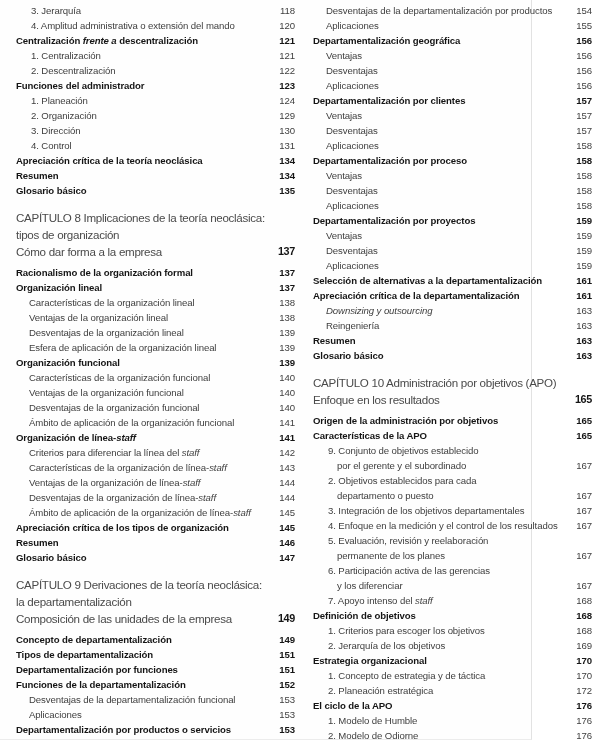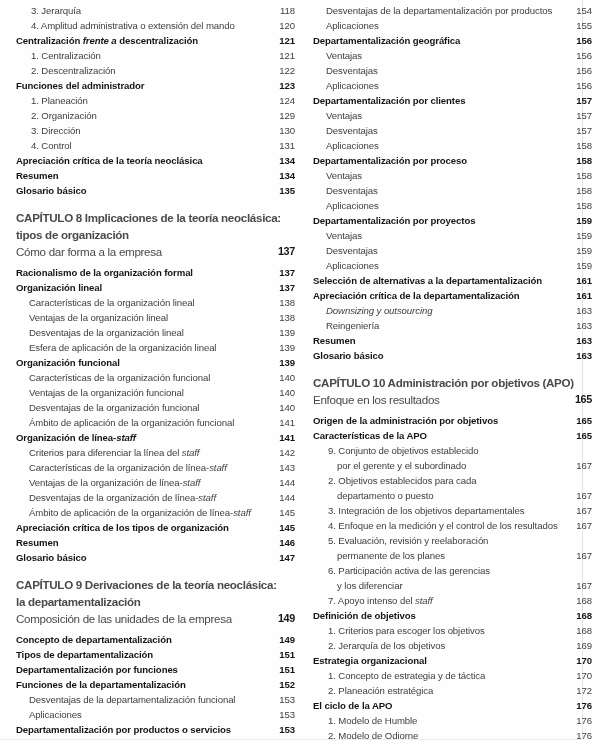--- a/index.html
+++ b/index.html
@@ -8,21 +8,21 @@
     --head:#4a4a4a;
     --bg:#fefefe;
   }
   html,body{margin:0;padding:0;}
   body{
     width:600px;height:740px;overflow:hidden;
     background:#fff;
     font-family:"Liberation Sans","DejaVu Sans",sans-serif;
   }
   .page{
-    width:583px;height:740px;box-sizing:border-box;
+    width:532px;height:740px;box-sizing:border-box;
     background:var(--bg);
     border-right:1px solid #e2e2e2;
     border-bottom:1px solid #ececec;
   }
   .cols{
     display:flex;gap:18px;
     padding:3px 8px 0 16px;box-sizing:border-box;
   }
   .col{width:279px;flex:0 0 279px;}
   .row{
@@ -34,21 +34,21 @@
   .row .txt{flex:1 1 auto;min-width:0;overflow:hidden;}
   .row .pg{flex:0 0 auto;margin-left:6px;text-align:right;}
   .e-bold{font-weight:700;color:var(--bold);}
   .e-sub .txt{padding-left:13px;}
   .e-num .txt{padding-left:15px;}
   .row.cont .txt{padding-left:24px;}
   i{}
   .chapter{margin:11px 0 5px 0;}
   .chline{
     font-size:11.6px;line-height:17px;
-    color:var(--head);letter-spacing:-0.3px;white-space:nowrap;font-weight:bold;
+    color:var(--head);letter-spacing:-0.3px;white-space:nowrap;
   }
   .chapter .row{
     font-size:11.6px;line-height:17px;
     color:var(--head);letter-spacing:-0.3px;align-items:flex-end;
   }
   .chapter .pg{font-weight:700;color:var(--bold);font-size:10.8px;}
 </style>
 </head>
 <body>
 

